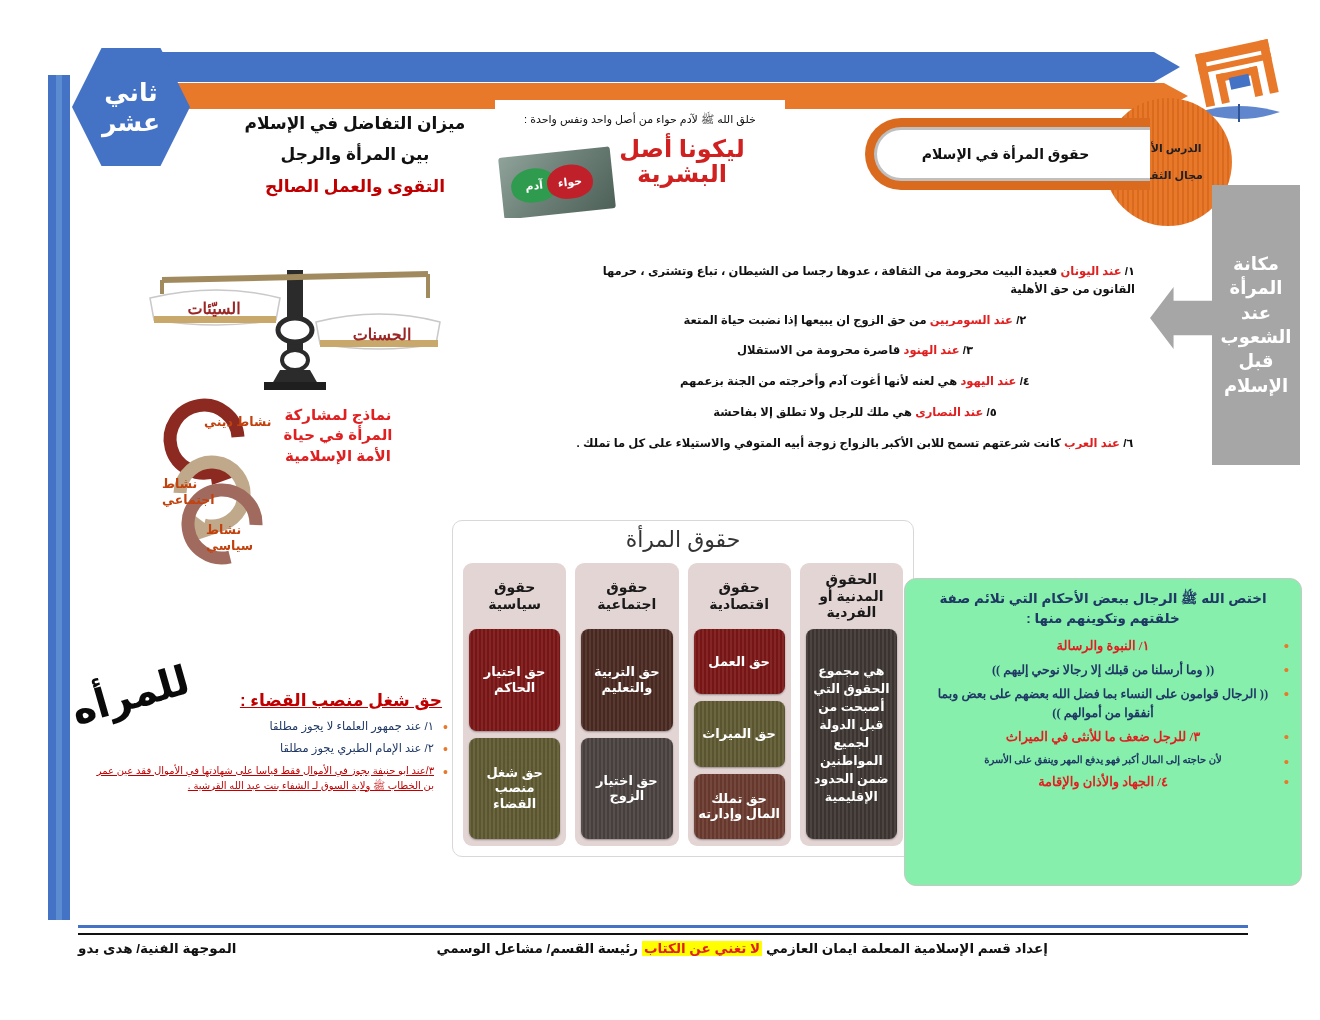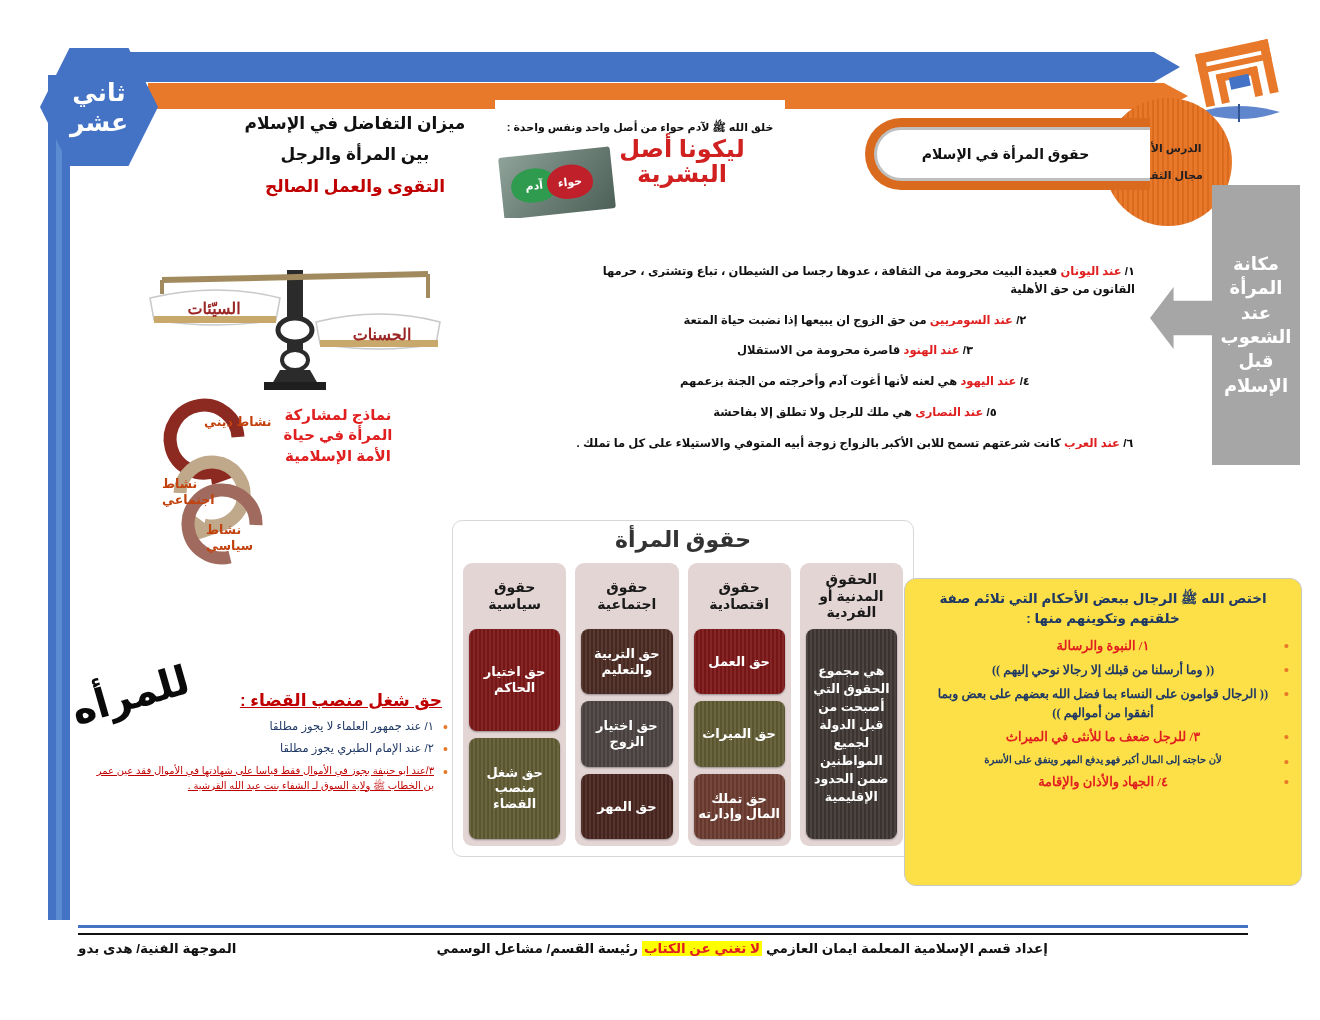--- a/index.html
+++ b/index.html
@@ -17,21 +17,21 @@
     width: 22px; height: 845px;
     background: #4472C4;
   }
   .left-bar-inner {
     position:absolute; left:56px; top:75px; width:6px; height:845px;
     background:#5B8BD0;
   }
 
   
   .hexagon {
-    position: absolute; left: 40px; top: 48px;
+    position: absolute; left: 72px; top: 48px;
     width: 118px; height: 118px;
     background: #4472C4;
     clip-path: polygon(25% 0%, 75% 0%, 100% 50%, 75% 100%, 25% 100%, 0% 50%);
     display:flex; flex-direction:column; align-items:center; justify-content:center;
     color:#fff; font-weight:bold; font-size:25px; line-height:1.2;
   }
 
   
   .banner-blue {
     position:absolute; left:120px; top:52px; width:1060px; height:30px;
@@ -97,22 +97,22 @@
 
   
   .scales { position:absolute; left:140px; top:252px; width:310px; height:145px; }
 
   
   .adam-card {
     position:absolute; left:495px; top:100px; width:290px; height:118px;
     background:#fff; overflow:hidden;
   }
   .adam-card .ac-top {
-    font-size:11px; font-weight:bold; color:#111; text-align:center;
-    line-height:1.45; padding-top:20px;
+    font-size:11px; font-weight:normal; color:#111; text-align:center;
+    line-height:1.45; padding-top:12px;
   }
   .adam-card .ac-big {
     position:absolute; right:8px; top:36px; width:190px;
     font-size:24px; font-weight:bold; color:#D02020; line-height:1.05;
     text-align:center;
   }
   .adam-card .ac-img {
     position:absolute; left:6px; bottom:4px; width:112px; height:62px;
     background: linear-gradient(135deg,#8FA39B 0%,#6E8279 45%,#4E6159 100%);
     transform: rotate(-6deg); border-radius:3px;
@@ -144,21 +144,21 @@
     text-align:center; font-size:15px; font-weight:bold; color:#E02020; line-height:1.35;
   }
 
   
   .rights-wrap {
     position:absolute; left:452px; top:520px; width:462px; height:337px;
     border:1px solid #D8D8D8; border-radius:10px; background:#fff;
   }
   .rights-title {
     position:absolute; top:6px; left:0; width:100%;
-    text-align:center; font-size:22px; font-weight:bold; color:#333;
+    text-align:center; font-size:22px; font-weight:normal; color:#333;
   }
   .cols { position:absolute; top:42px; left:10px; right:10px; bottom:10px;
           display:flex; gap:9px; flex-direction:row-reverse; }
   .col {
     flex:1; background:#E4D5D5; border-radius:9px;
     padding:7px 6px; display:flex; flex-direction:column; gap:7px;
   }
   .col-head {
     text-align:center; font-size:14px; font-weight:bold; color:#1A1A1A;
     line-height:1.18; min-height:52px; display:flex; align-items:center; justify-content:center;
@@ -168,21 +168,21 @@
     display:flex; align-items:center; justify-content:center;
     font-size:13px; line-height:1.2; padding:5px 3px; flex:1;
     box-shadow:0 1px 2px rgba(0,0,0,.35);
     background-image: repeating-linear-gradient(90deg, rgba(255,255,255,.07) 0 2px, rgba(0,0,0,.05) 2px 4px);
   }
   .chip.tall { flex:1; font-size:12.5px; line-height:1.45; }
 
   
   .info-panel {
     position:absolute; right:18px; top:578px; width:398px; height:308px;
-    border:1px solid #C8C8C8; border-radius:12px; background:#fde047;
+    border:1px solid #C8C8C8; border-radius:12px; background:#86efac;
     padding:10px 12px;
   }
   .info-head {
     text-align:center; font-size:13.5px; font-weight:bold; color:#1F3864;
     line-height:1.5; margin-bottom:7px;
   }
   .info-panel ul { list-style:none; }
   .info-panel li {
     position:relative; text-align:center; font-weight:bold;
     line-height:1.45; margin-bottom:6px; padding:0 14px;font-family:Liberation Serif, serif;
@@ -365,21 +365,20 @@
       <div class="col">
         <div class="col-head">حقوق سياسية</div>
         <div class="chip" style="background-color:#7B1616">حق اختيار الحاكم</div>
         <div class="chip" style="background-color:#5F5A32">حق شغل منصب القضاء</div>
       </div>
 
       <div class="col">
         <div class="col-head">حقوق اجتماعية</div>
         <div class="chip" style="background-color:#4A2A22">حق التربية والتعليم</div>
         <div class="chip" style="background-color:#4A4240">حق اختيار الزوج</div>
-        <div class="chip" style="background-color:#48251F">حق المهر</div>
       </div>
 
       <div class="col">
         <div class="col-head">حقوق اقتصادية</div>
         <div class="chip" style="background-color:#7B1616">حق العمل</div>
         <div class="chip" style="background-color:#5F5A32">حق الميراث</div>
         <div class="chip" style="background-color:#6B3A2E">حق تملك المال وإدارته</div>
       </div>
 
       <div class="col">

